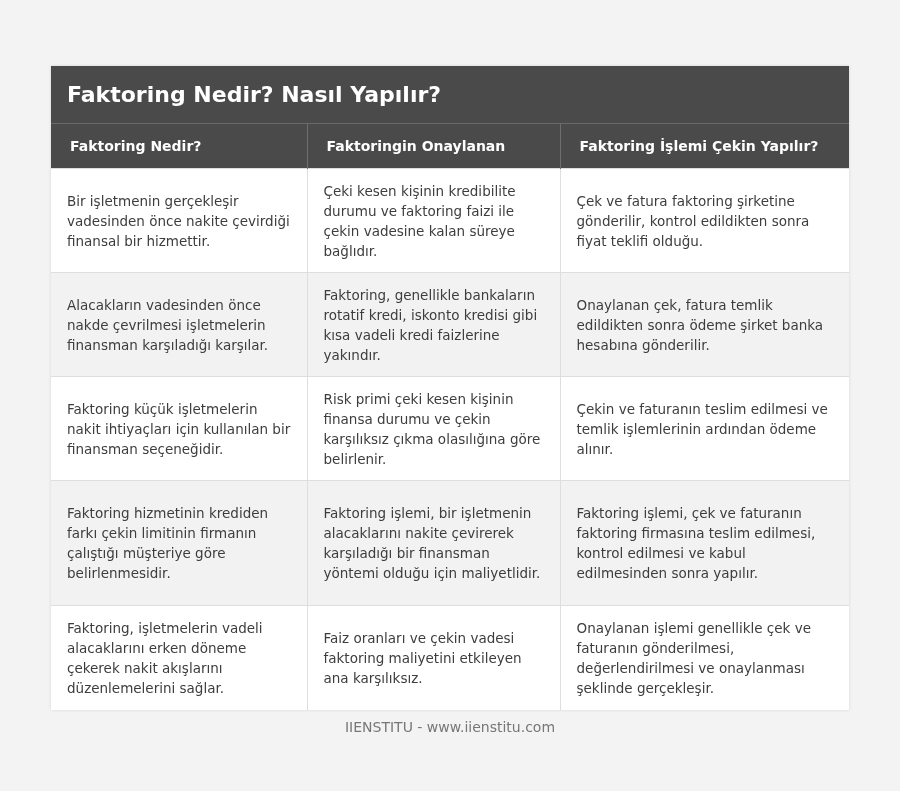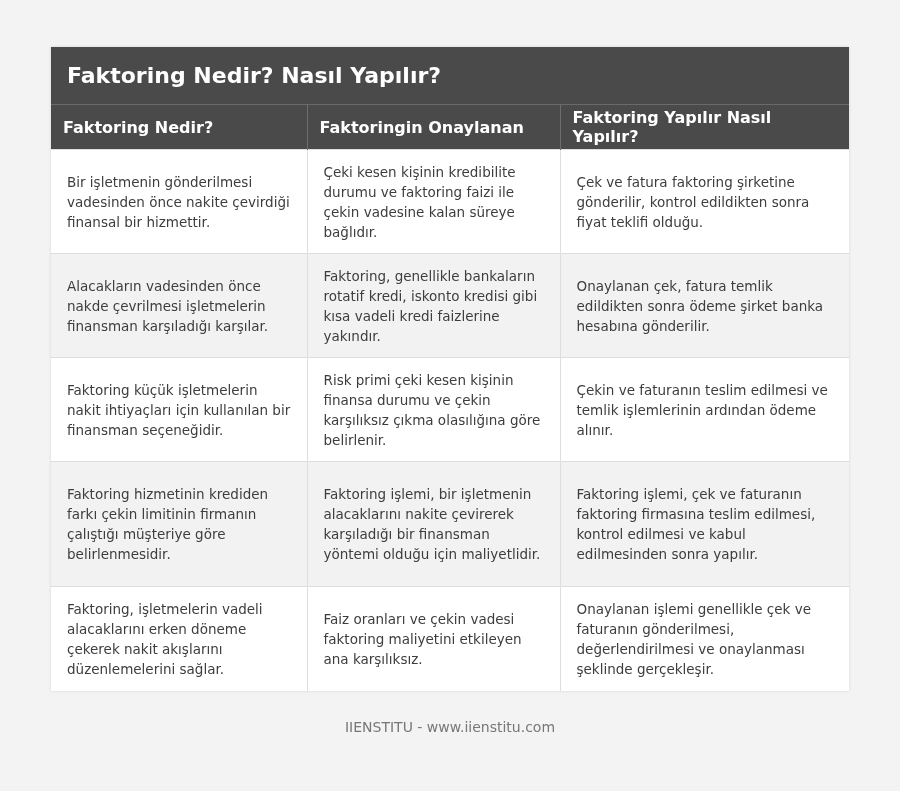--- a/index.html
+++ b/index.html
@@ -10,21 +10,21 @@
       width: 900px;
       height: 791px;
       background: #f3f3f3;
       font-family: "DejaVu Sans", "Liberation Sans", sans-serif;
       position: relative;
       overflow: hidden;
     }
     .card {
       position: absolute;
       left: 51px;
-      top: 47px;
+      top: 66px;
       width: 798px;
       background: #a16207;
       box-shadow: 0 0 3px rgba(0,0,0,0.12);
     }
     .title-bar {
       background: #4a4a4a;
       height: 57px;
       display: flex;
       align-items: center;
       padding-left: 16px;
@@ -41,24 +41,24 @@
       border-collapse: collapse;
       width: 798px;
       table-layout: fixed;
     }
     col.c1 { width: 256px; }
     col.c2 { width: 253px; }
     col.c3 { width: 289px; }
     thead th {
       background: #4a4a4a;
       color: #ffffff;
-      font-size: 16px;
+      font-size: 14px;
       font-weight: bold;
       text-align: left;
-      padding: 0 12px;
+      padding: 0 19px;
       height: 44px;
       border-left: 1px solid #6e6e6e;
     }
     thead th:first-child { border-left: none; }
     tbody td {
       font-size: 13.5px;
       line-height: 20px;
       color: #3d3d3d;
       padding: 0 16px;
       vertical-align: middle;
@@ -90,26 +90,26 @@
   <table>
     <colgroup>
       <col class="c1">
         <col class="c2">
         <col class="c3">
     </colgroup>
     <thead>
       <tr>
         <th>Faktoring Nedir?</th>
         <th>Faktoringin Onaylanan</th>
-        <th>Faktoring Yapılır Nasıl Yapılır?</th>
+        <th>Faktoring İşlemi Çekin Yapılır?</th>
       </tr>
     </thead>
     <tbody>
       <tr class="row-odd">
-        <td>Bir işletmenin gönderilmesi vadesinden önce nakite çevirdiği finansal bir hizmettir.</td>
+        <td>Bir işletmenin gerçekleşir vadesinden önce nakite çevirdiği finansal bir hizmettir.</td>
         <td>Çeki kesen kişinin kredibilite durumu ve faktoring faizi ile çekin vadesine kalan süreye bağlıdır.</td>
         <td>Çek ve fatura faktoring şirketine gönderilir, kontrol edildikten sonra fiyat teklifi olduğu.</td>
       </tr>
       <tr class="row-even">
         <td>Alacakların vadesinden önce nakde çevrilmesi işletmelerin finansman karşıladığı karşılar.</td>
         <td>Faktoring, genellikle bankaların rotatif kredi, iskonto kredisi gibi kısa vadeli kredi faizlerine yakındır.</td>
         <td>Onaylanan çek, fatura temlik edildikten sonra ödeme şirket banka hesabına gönderilir.</td>
       </tr>
       <tr class="row-odd">
         <td>Faktoring küçük işletmelerin nakit ihtiyaçları için kullanılan bir finansman seçeneğidir.</td>

